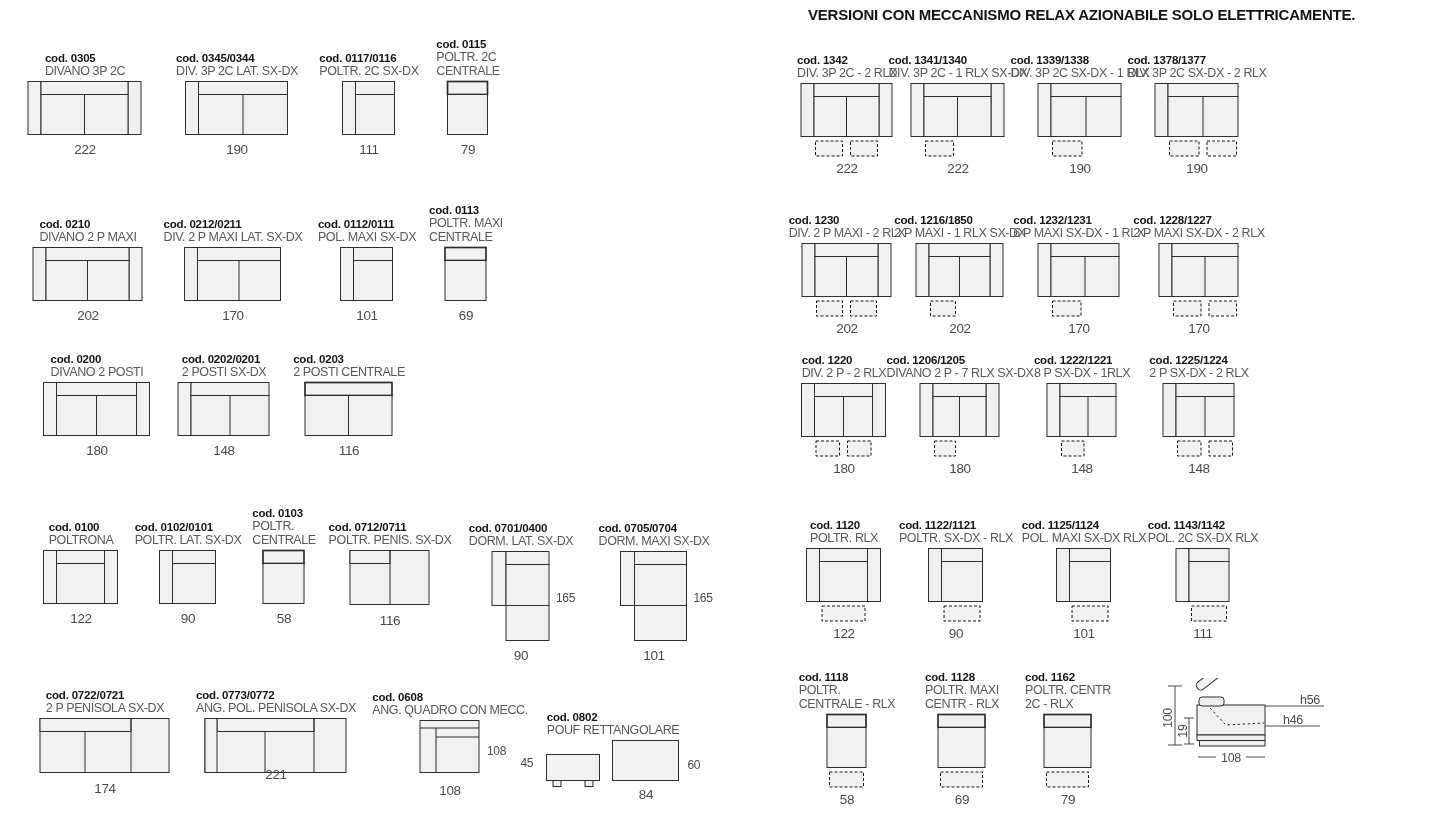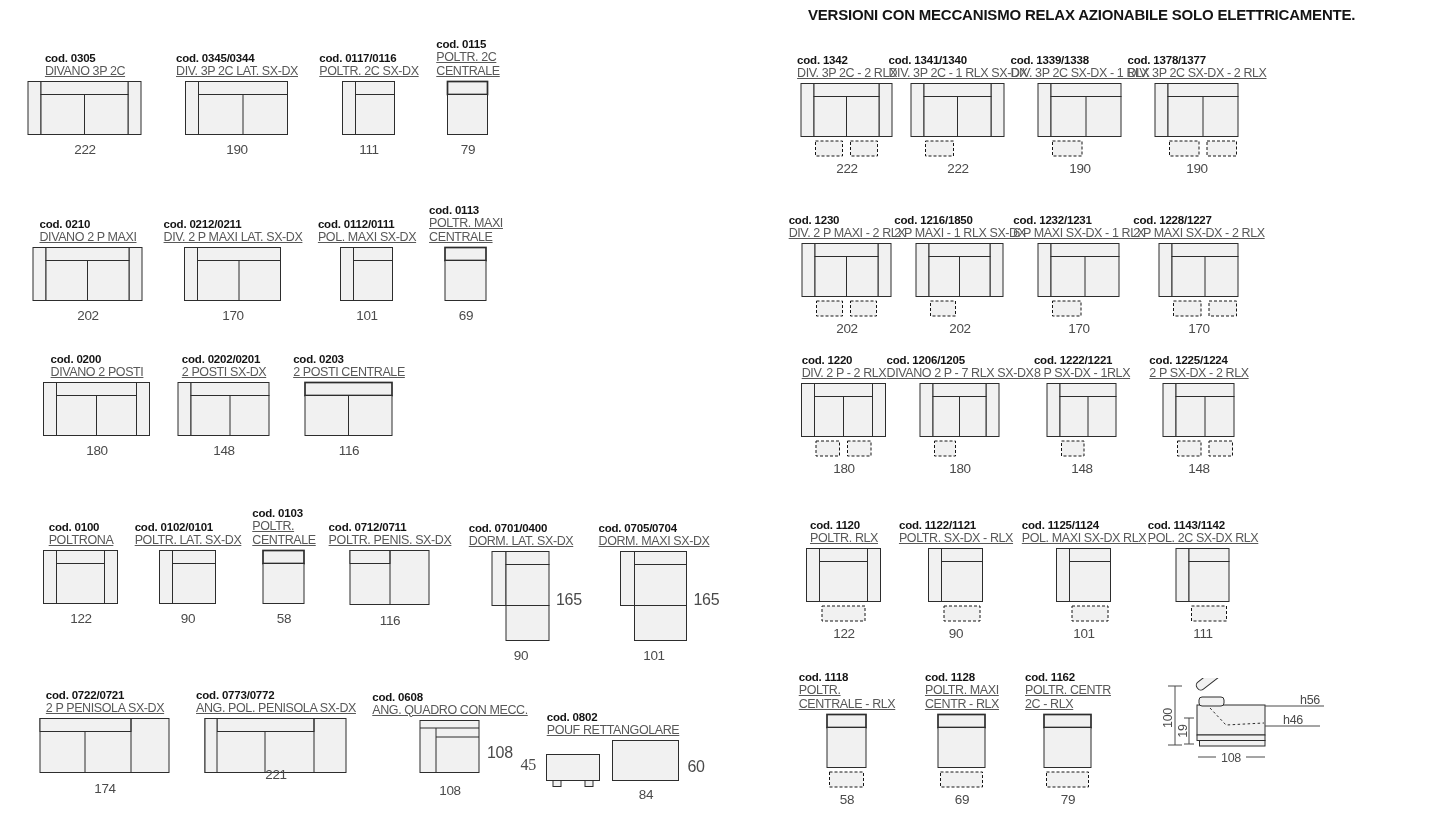--- a/index.html
+++ b/index.html
@@ -3,26 +3,26 @@
 <meta charset="utf-8">
 <style>
   html,body{margin:0;padding:0;background:#fff;}
   .page{position:relative;width:1454px;height:820px;background:#ffffff;overflow:hidden;
         font-family:"Liberation Sans",sans-serif;}
   .title{position:absolute;left:808px;top:6px;font-size:15px;font-weight:700;color:#141414;
          letter-spacing:-0.2px;white-space:nowrap;}
   .cell{position:absolute;width:0;height:0;}
   .hdr{position:absolute;bottom:3px;left:0;transform:translateX(-50%);text-align:left;white-space:nowrap;}
   .code{font-size:11.5px;font-weight:700;color:#141414;letter-spacing:-0.2px;line-height:14px;}
-  .lbl{font-size:12.5px;color:#585858;letter-spacing:-0.4px;line-height:13.5px;text-decoration:underline;}
+  .lbl{font-size:12.5px;color:#585858;letter-spacing:-0.4px;line-height:13.5px;}
   .fig{position:absolute;top:0;left:0;transform:translateX(-50%);}
   .fig svg{display:block;overflow:visible;}
   .dim{position:absolute;left:0;transform:translateX(-50%);font-size:13.5px;color:#4a4a4a;
        letter-spacing:-0.3px;white-space:nowrap;}
-  .sdim{position:absolute;font-size:16px;color:#4a4a4a;letter-spacing:-0.3px;white-space:nowrap;}
+  .sdim{position:absolute;font-size:12px;color:#4a4a4a;letter-spacing:-0.3px;white-space:nowrap;}
   #profile{position:absolute;left:1160px;top:678px;}
   #profile text{font-size:12.5px;fill:#4a4a4a;letter-spacing:-0.3px;
                 font-family:"Liberation Sans",sans-serif;}
 </style>
 </head>
 <body>
 
 <div class="page">
   <div class="title">VERSIONI CON MECCANISMO RELAX AZIONABILE SOLO ELETTRICAMENTE.</div>
 
@@ -334,21 +334,21 @@
         <div class="fig">
           <svg width="134" height="48">
             <rect x="0.5" y="14.5" width="53" height="26" fill="#f1f1f1" stroke="#2d2d2d" stroke-width="1"></rect>
             <rect x="7" y="40.5" width="8" height="6" fill="#f1f1f1" stroke="#2d2d2d" stroke-width="1"></rect>
             <rect x="39" y="40.5" width="8" height="6" fill="#f1f1f1" stroke="#2d2d2d" stroke-width="1"></rect>
             <rect x="66.5" y="0.5" width="66" height="40" fill="#f1f1f1" stroke="#2d2d2d" stroke-width="1"></rect>
           </svg>
         </div>
         <div class="dim" style="top: 47px; left: 33px;">84</div>
         <div class="sdim" style="left: 74.5px; top: 18px;">60</div>
-        <div class="sdim" style="left: -92.5px; top: 16px; font-family: Liberation Serif, serif;">45</div>
+        <div class="sdim" style="left: -92.5px; top: 16px;">45</div>
       </div>
     </div>
   <div id="right-modules">
       <div class="cell" style="left: 847px; top: 83px;">
         <div class="hdr">
           <div class="code">cod. 1342</div>
           <div class="lbl">DIV. 3P 2C  - 2 RLX</div>
         </div>
         <div class="fig">
           <svg width="93" height="76">

